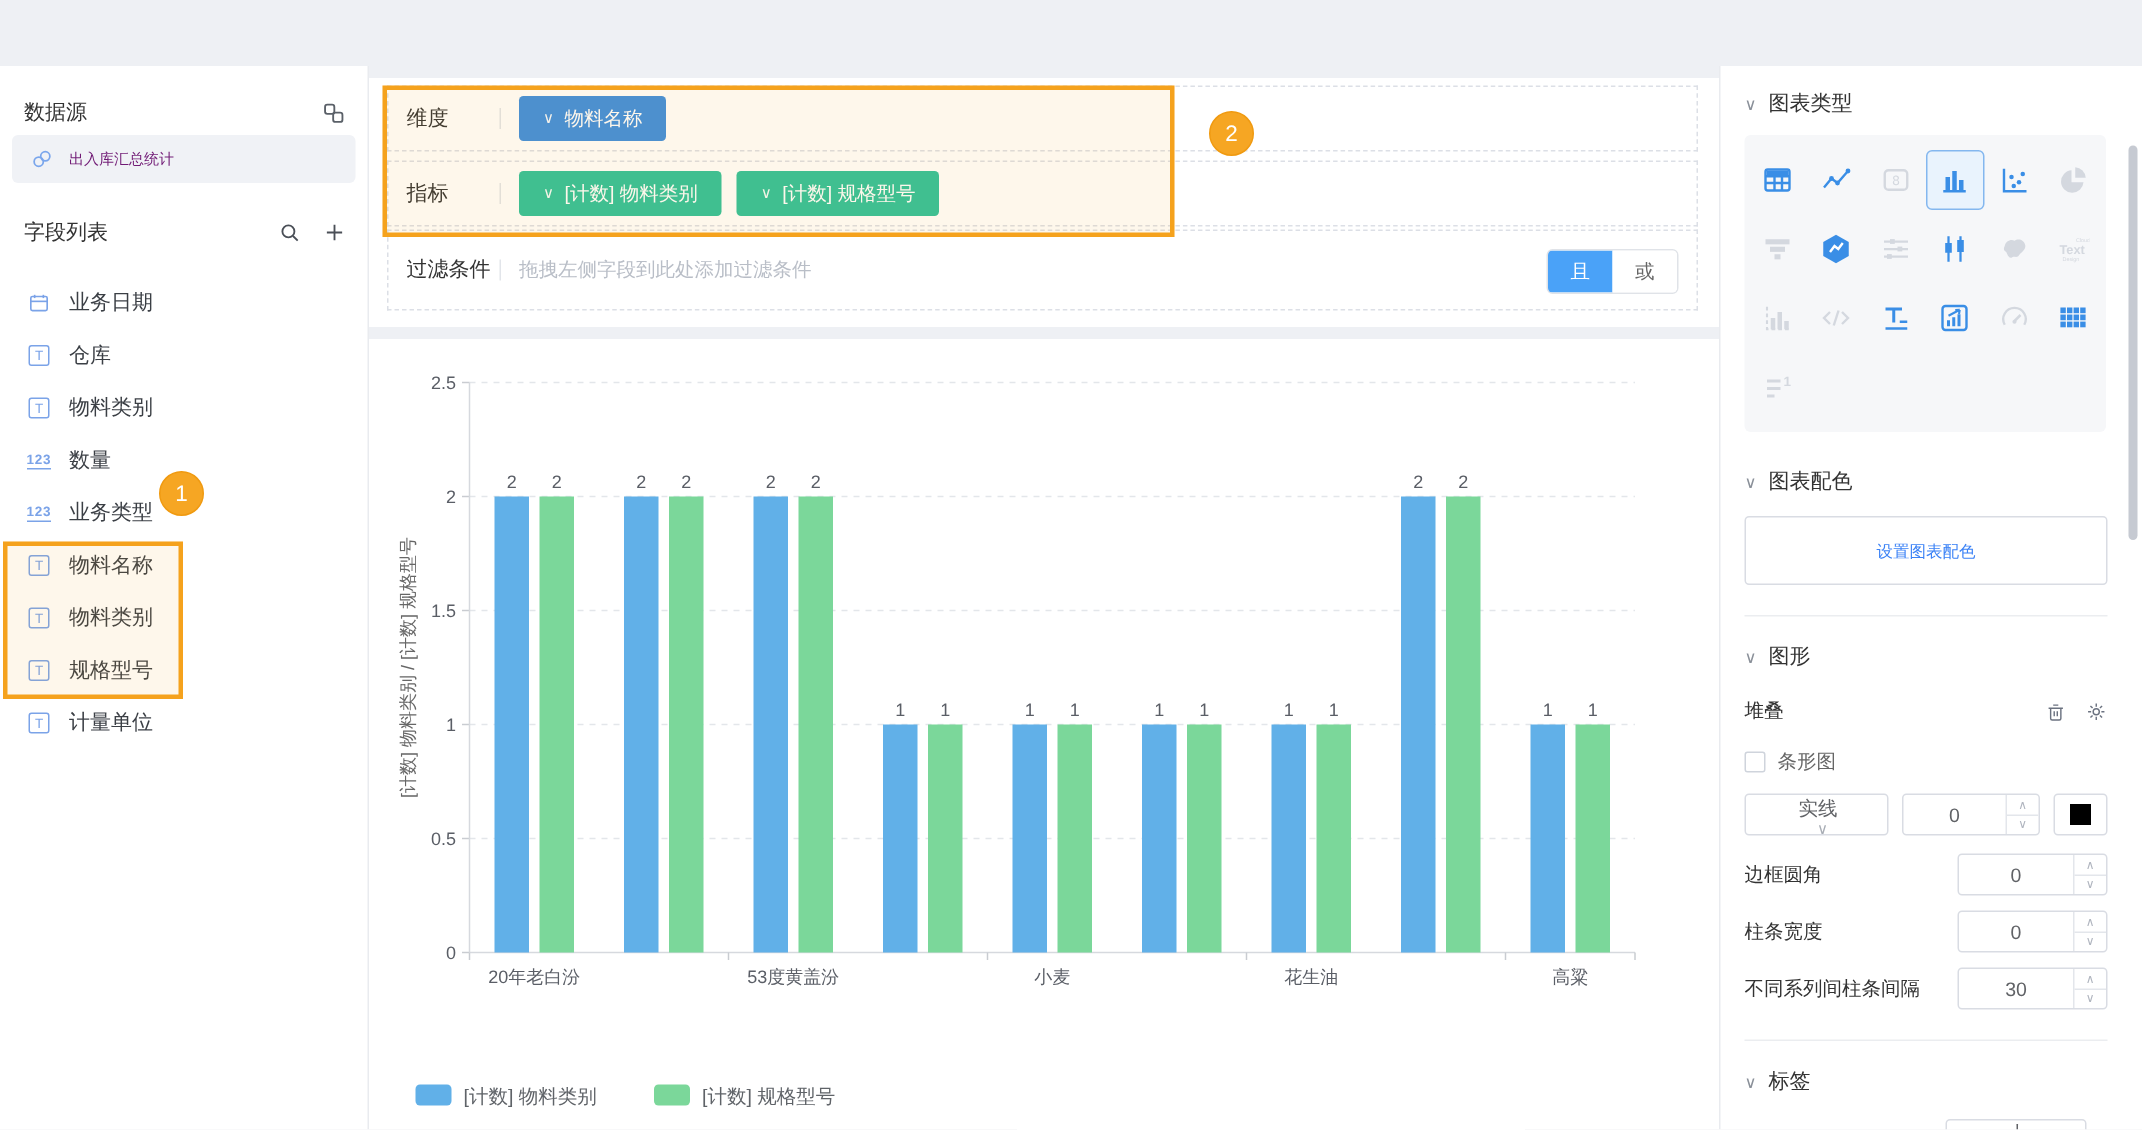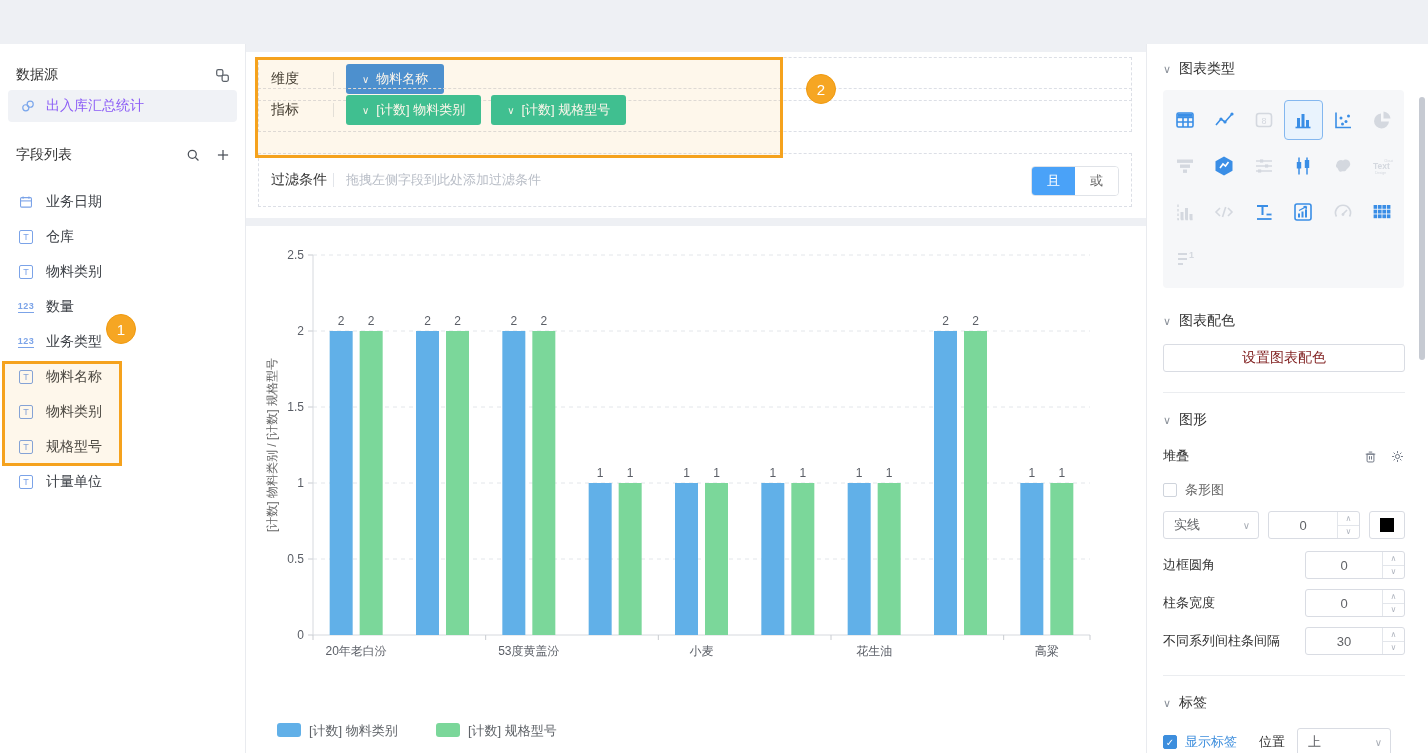--- a/index.html
+++ b/index.html
@@ -21,39 +21,39 @@
               color:#fff; font-size:14px; display:flex; align-items:center; justify-content:center; gap:7px; cursor:pointer; }
 
   
   .sidebar { position:absolute; left:0; top:44px; width:246px; height:709px; background:#fff; border-right:1px solid #e9ebef; z-index:2; }
   .ds-head { position:absolute; left:16px; right:14px; top:22px; display:flex; align-items:center; justify-content:space-between;text-align:center; }
   .ds-label { font-size:14px; color:#333; }
   .swap-icon { color:#5a6068; cursor:pointer; display:flex; }
   .ds-row { position:absolute; left:8px; right:8px; top:46px; height:32px; background:#f0f2f6; border-radius:4px;
             display:flex; align-items:center; padding:0 12px; cursor:pointer; }
   .link-icon { color:#7aa6ec; display:flex; }
-  .ds-name { margin-left:10px; font-size:14px; color:#8b5cf6; }
+  .ds-name { margin-left:10px; font-size:10px; color:#701a75; }
   .fl-head { position:absolute; left:16px; right:14px; top:102px; display:flex; align-items:center; }
   .fl-label { font-size:14px; color:#333; }
   .fl-icons { margin-left:auto; display:flex; align-items:center; gap:14px; color:#4a4f57; }
   .fl-icons span { display:flex; cursor:pointer; }
   .field-list { position:absolute; left:0; right:0; top:140px; }
   .field-row { height:35px; display:flex; align-items:center; padding-left:16px; cursor:grab; }
   .f-ico { width:20px; display:flex; align-items:center; justify-content:center; color:#7ba3e8; margin-right:10px; }
   .f-ico .tbox { width:14px; height:14px; border:1.2px solid #7ba3e8; border-radius:2px; font-size:9px; color:#7ba3e8;
                  display:flex; align-items:center; justify-content:center; }
   .f-ico .n123 { font-size:9px; font-weight:bold; color:#7ba3e8; border-bottom:1.5px solid #7ba3e8; letter-spacing:.5px; padding-bottom:1px; }
   .f-label { font-size:14px; color:#3b3f45; }
 
   
   .middle { position:absolute; left:246px; top:44px; width:900px; height:709px; background:#eef0f4; }
   .rows-card { position:absolute; left:0; right:0; top:8px; height:166px; background:#fff; }
   .cfg-row { position:absolute; left:12px; width:874px; border:1px dashed #dcdfe6; display:flex; align-items:center; padding-left:12px; background:transparent; }
   .cfg-row.r1 { top:5px;  height:44px; }
-  .cfg-row.r2 { top:36px; height:44px; }
+  .cfg-row.r2 { top:55px; height:44px; }
   .cfg-row.r3 { top:101px; height:54px; }
   .cfg-label { font-size:14px; color:#333; width:60px; flex:none; }
   .vdiv { width:1px; height:14px; background:#e2e5ea; margin:0 12px 0 2px; flex:none; }
   .tags { display:flex; gap:10px; }
   .tag { height:30px; border-radius:3px; color:#fff; font-size:13px; display:flex; align-items:center; padding:0 16px; cursor:pointer; }
   .tag .tchev { font-size:10px; margin-right:7px; opacity:.95; }
   .tag.blue { background:#3d8ee0; }
   .tag.green { background:#2fc29c; }
   .filter-placeholder { color:#b9bec7; font-size:13px; }
   .logic-toggle { position:absolute; right:12px; top:12px; height:30px; display:flex; border:1px solid #e0e3e8; border-radius:4px; overflow:hidden; background:#fff; }
@@ -72,33 +72,33 @@
 
   
   .rpanel { position:absolute; left:1146px; top:44px; width:282px; height:709px; background:#fff; border-left:1px solid #e9ebef; padding:16px 24px 0 16px; }
   .sec-title { display:flex; align-items:center; gap:8px; font-size:14px; color:#333; cursor:pointer; }
   .sec-chev { color:#8a9099; font-size:11px; }
   .ct-grid { margin-top:12px; background:#f6f7f9; border-radius:4px; padding:10px 2px; display:grid; grid-template-columns:repeat(6,1fr); row-gap:6px; }
   .ct-cell { height:40px; display:flex; align-items:center; justify-content:center; border:1px solid transparent; border-radius:4px; }
   .ct-cell.active { color:#3a8ee6; cursor:pointer; }
   .ct-cell.disabled { color:#d4d8df; }
   .ct-cell.selected { color:#3a8ee6; background:#e9f3fd; border-color:#84b7ef; cursor:pointer; }
-  .full-btn { margin-top:14px; width:242px; height:28px; background:#fff; border:1px solid #d9dce3; border-radius:3px;
-              font-size:14px; color:#7f1d1d; cursor:pointer; }
+  .full-btn { margin-top:14px; width:242px; height:46px; background:#fff; border:1px solid #d9dce3; border-radius:3px;
+              font-size:11px; color:#3b82f6; cursor:pointer; }
   .rp-divider { margin:20px 0 18px 0; border:none; border-top:1px solid #ebedf0; width:242px; }
   .rp-row { width:242px; display:flex; align-items:center; margin-top:14px; }
   .rp-label { font-size:13px; color:#333; }
   .rp-icons { margin-left:auto; display:flex; gap:12px; color:#6b7280; }
   .rp-icons span { display:flex; cursor:pointer; }
   .cb { width:14px; height:14px; border:1px solid #cfd4dc; border-radius:2px; background:#fff; display:inline-flex;
         align-items:center; justify-content:center; cursor:pointer; flex:none; }
   .cb.checked { background:#3d8edd; border-color:#3d8edd; color:#fff; font-size:10px; }
   .cb-label { font-size:13px; color:#666; margin-left:8px; }
   .drop { height:28px; border:1px solid #d9dce3; border-radius:3px; background:#fff; display:flex; align-items:center;
-          padding:0 8px 0 10px; cursor:pointer; }
+          padding:0 8px 0 10px; cursor:pointer;flex-direction:column; }
   .drop .dval { font-size:13px; color:#606266; flex:1; }
   .drop .dchev { font-size:10px; color:#a8adb5; margin-left:6px; }
   .stepper { height:28px; border:1px solid #d9dce3; border-radius:3px; background:#fff; display:flex; overflow:hidden; }
   .stp-val { flex:1; display:flex; align-items:center; justify-content:center; font-size:13px; color:#606266; }
   .stp-arrows { width:22px; border-left:1px solid #e3e6eb; display:flex; flex-direction:column; }
   .stp-arrows span { flex:1; display:flex; align-items:center; justify-content:center; font-size:8px; color:#b0b5bf; cursor:pointer; }
   .stp-arrows span:first-child { border-bottom:1px solid #e3e6eb; }
   .swatch { width:36px; height:28px; border:1px solid #d9dce3; border-radius:3px; background:#fff;
             display:flex; align-items:center; justify-content:center; cursor:pointer; }
   .swatch .chip { width:14px; height:14px; }

